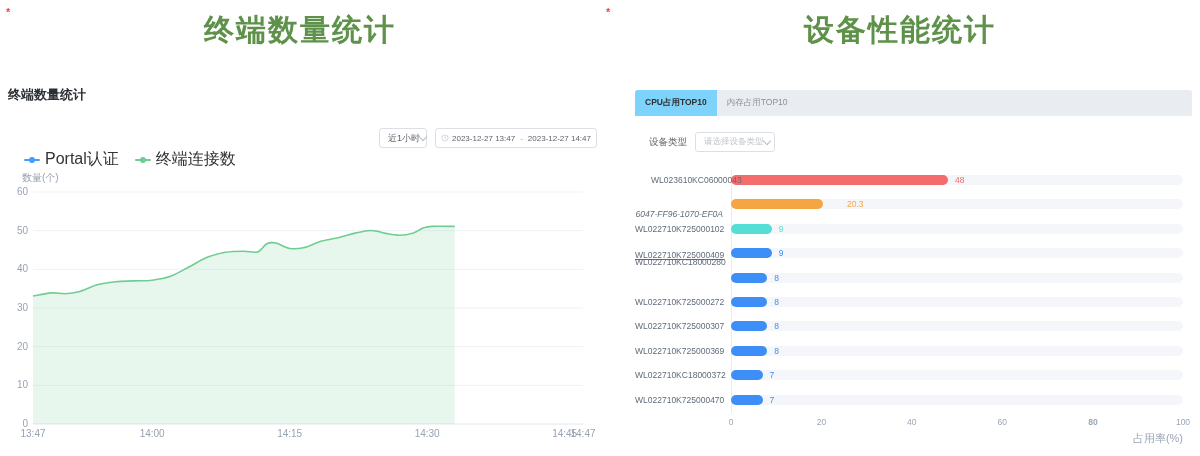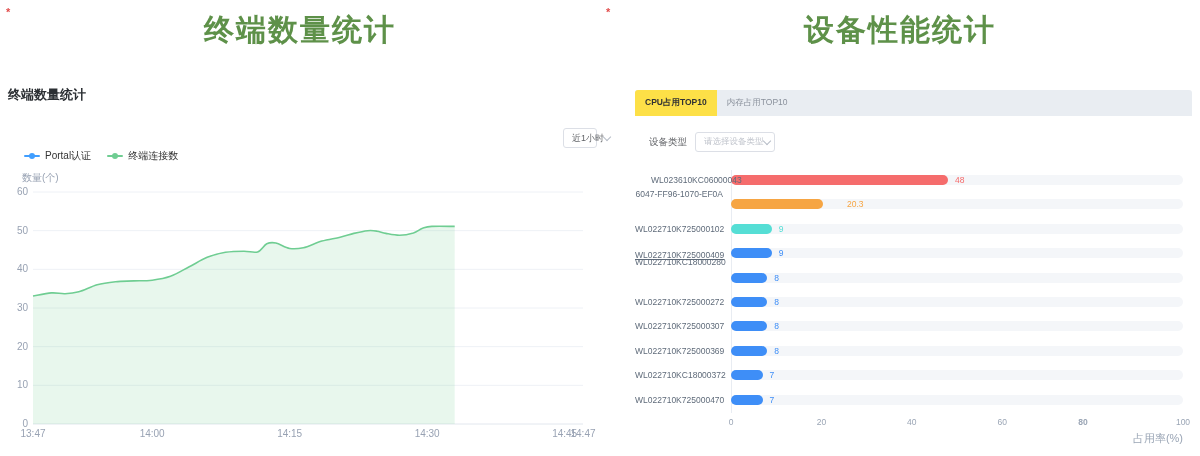--- a/index.html
+++ b/index.html
@@ -8,40 +8,40 @@
   .panel.left{left:0;} .panel.right{left:600px;}
   .corner-marker{position:absolute;top:6px;left:6px;color:#e24c4b;font-size:11px;font-weight:bold;}
   .big-title{position:absolute;top:10px;left:0;width:100%;margin:0;text-align:center;
              font-size:30px;font-weight:bold;letter-spacing:2px;}
   .sub-title{position:absolute;top:86px;left:8px;margin:0;font-size:13px;font-weight:bold;color:#2b2f33;}
   
   .controls{position:absolute;top:128px;right:3px;display:flex;gap:8px;align-items:center;}
   .select{height:20px;border:1px solid #dcdfe6;border-radius:3px;background:#fff;display:flex;
           align-items:center;justify-content:space-between;padding:0 8px;box-sizing:border-box;
           font-size:9px;color:#606266;cursor:pointer;white-space:nowrap;}
-  .time-select{width:34px;}
+  .time-select{width:48px;}
   .chevron{width:5px;height:5px;border-right:1px solid #b6bcc6;border-bottom:1px solid #b6bcc6;
            transform:rotate(45deg);margin-top:-3px;flex:0 0 auto;}
   .datebox{width:162px;height:20px;border:1px solid #dcdfe6;border-radius:3px;background:#fff;
            display:flex;align-items:center;gap:3px;padding:0 5px;box-sizing:border-box;
            font-size:8px;color:#606266;cursor:pointer;overflow:hidden;white-space:nowrap;}
   .datebox .sep{color:#9aa3b0;margin:0 2px;}
   
   .legend{position:absolute;top:149px;left:24px;display:flex;gap:16px;align-items:center;}
-  .legend-item{display:flex;align-items:center;gap:5px;font-size:10px;color:#333;cursor:pointer;}
+  .legend-item{display:flex;align-items:center;gap:5px;font-size:16px;color:#333;cursor:pointer;}
   .legend-marker{position:relative;width:16px;height:2px;border-radius:1px;display:inline-block;}
   .legend-dot{position:absolute;left:5px;top:-2px;width:6px;height:6px;border-radius:50%;display:inline-block;}
   .y-name{position:absolute;top:171px;left:22px;font-size:10px;color:#98a2b3;}
   #line-chart{position:absolute;left:0;top:180px;}
   
   .card{position:absolute;left:35px;top:90px;width:557px;height:366px;background:#fff;}
   .tabbar{position:absolute;left:0;top:0;width:100%;height:26px;background:#e9edf2;display:flex;
           align-items:stretch;border-radius:3px 3px 0 0;overflow:hidden;}
   .tab{display:flex;align-items:center;padding:0 10px;font-size:8.5px;color:#8a919c;cursor:pointer;white-space:nowrap;}
-  .tab.active{background:#fde047;color:#303133;font-weight:bold;}
+  .tab.active{background:#7dd3fc;color:#303133;font-weight:bold;}
   .filter-row{position:absolute;left:14px;top:42px;display:flex;align-items:center;gap:8px;}
   .filter-label{font-size:9.5px;color:#606266;}
   .dev-select{width:80px;font-size:8.5px;}
   .placeholder{color:#c0c4cc;}
   #bar-chart{position:absolute;left:0;top:0;width:557px;height:366px;}
   .bar-cat{position:absolute;left:0;width:88px;text-align:right;font-size:8.5px;color:#5f6b7a;line-height:10px;white-space:nowrap;}
   .bar-track{position:absolute;left:96px;width:452px;height:10px;border-radius:5px;}
   .bar{position:absolute;left:96px;height:10px;border-radius:5px;}
   .bar-val{position:absolute;font-size:8.5px;line-height:9px;white-space:nowrap;}
   .bar-tick{position:absolute;width:24px;text-align:center;font-size:8.5px;color:#9aa5b5;}
@@ -55,20 +55,29 @@
 
   <section class="panel left">
     <span class="corner-marker">*</span>
     <h1 class="big-title" style="color: rgb(94, 145, 73);">终端数量统计</h1>
     <h2 class="sub-title">终端数量统计</h2>
 
     <div class="controls">
       <div class="select time-select">
         <span>近1小时</span>
         <span class="chevron"></span>
+      </div>
+      <div class="datebox">
+        <svg width="10" height="10" viewBox="0 0 12 12">
+          <circle cx="6" cy="6" r="4.6" fill="none" stroke="#c0c4cc" stroke-width="1"></circle>
+          <path d="M6 3.2v3l2 1.2" stroke="#c0c4cc" stroke-width="1" fill="none"></path>
+        </svg>
+        <span>2023-12-27 13:47</span>
+        <span class="sep">-</span>
+        <span>2023-12-27 14:47</span>
       </div>
     </div>
 
     <div class="legend" id="legend">
         <div class="legend-item">
           <span class="legend-marker" style="background: rgb(64, 158, 255);">
             <span class="legend-dot" style="background: rgb(64, 158, 255);"></span>
           </span>
           <span>Portal认证</span>
         </div>
@@ -125,21 +134,21 @@
       </div>
 
       <div id="bar-chart">
           <div class="axis-line-v"></div>
           <div class="bar-track" style="top: 85px; background: rgb(244, 246, 249);"></div>
           <div class="bar" style="top: 85px; width: 217px; background: rgb(245, 108, 108);"></div>
           <div class="bar-cat" style="top: 85px; margin-left: 16px;">WL023610KC06000043</div>
           <div class="bar-val" style="top: 86px; left: 320px; color: rgb(245, 108, 108);">48</div>
           <div class="bar-track" style="top: 109.4px; background: rgb(244, 246, 249);"></div>
           <div class="bar" style="top: 109.4px; width: 91.8px; background: rgb(246, 165, 67);"></div>
-          <div class="bar-cat" style="top: 99px;">6047-FF96-1070-EF0A</div>
+          <div class="bar-cat" style="top: 119px; font-style: italic;">6047-FF96-1070-EF0A</div>
           <div class="bar-val" style="top: 110.4px; left: 212px; color: rgb(246, 165, 67);">20.3</div>
           <div class="bar-track" style="top: 133.8px; background: rgb(244, 246, 249);"></div>
           <div class="bar" style="top: 133.8px; width: 40.7px; background: rgb(85, 222, 213);"></div>
           <div class="bar-cat" style="top: 133.8px;">WL022710K725000102</div>
           <div class="bar-val" style="top: 134.8px; left: 143.7px; color: rgb(85, 222, 213);">9</div>
           <div class="bar-track" style="top: 158.2px; background: rgb(244, 246, 249);"></div>
           <div class="bar" style="top: 158.2px; width: 40.7px; background: rgb(62, 142, 247);"></div>
           <div class="bar-cat" style="top: 160px; text-decoration: underline;">WL022710K725000409</div>
           <div class="bar-val" style="top: 159.2px; left: 143.7px; color: rgb(62, 142, 247);">9</div>
           <div class="bar-track" style="top: 182.6px; background: rgb(244, 246, 249);"></div>
@@ -163,19 +172,19 @@
           <div class="bar-cat" style="top: 280.2px;">WL022710KC18000372</div>
           <div class="bar-val" style="top: 281.2px; left: 134.6px; color: rgb(62, 142, 247);">7</div>
           <div class="bar-track" style="top: 304.6px; background: rgb(244, 246, 249);"></div>
           <div class="bar" style="top: 304.6px; width: 31.6px; background: rgb(62, 142, 247);"></div>
           <div class="bar-cat" style="top: 304.6px;">WL022710K725000470</div>
           <div class="bar-val" style="top: 305.6px; left: 134.6px; color: rgb(62, 142, 247);">7</div>
           <div class="bar-tick" style="left: 84px; top: 327px;">0</div>
           <div class="bar-tick" style="left: 174.4px; top: 327px;">20</div>
           <div class="bar-tick" style="left: 264.8px; top: 327px;">40</div>
           <div class="bar-tick" style="left: 355.2px; top: 327px;">60</div>
-          <div class="bar-tick" style="left: 436px; top: 327px; font-weight: bold;">80</div>
+          <div class="bar-tick" style="left: 446px; top: 327px; font-weight: bold;">80</div>
           <div class="bar-tick" style="left: 536px; top: 327px;">100</div>
           <div class="x-axis-name">占用率(%)</div>
         </div>
     </div>
   </section>
 </div>
 
 </body></html>

